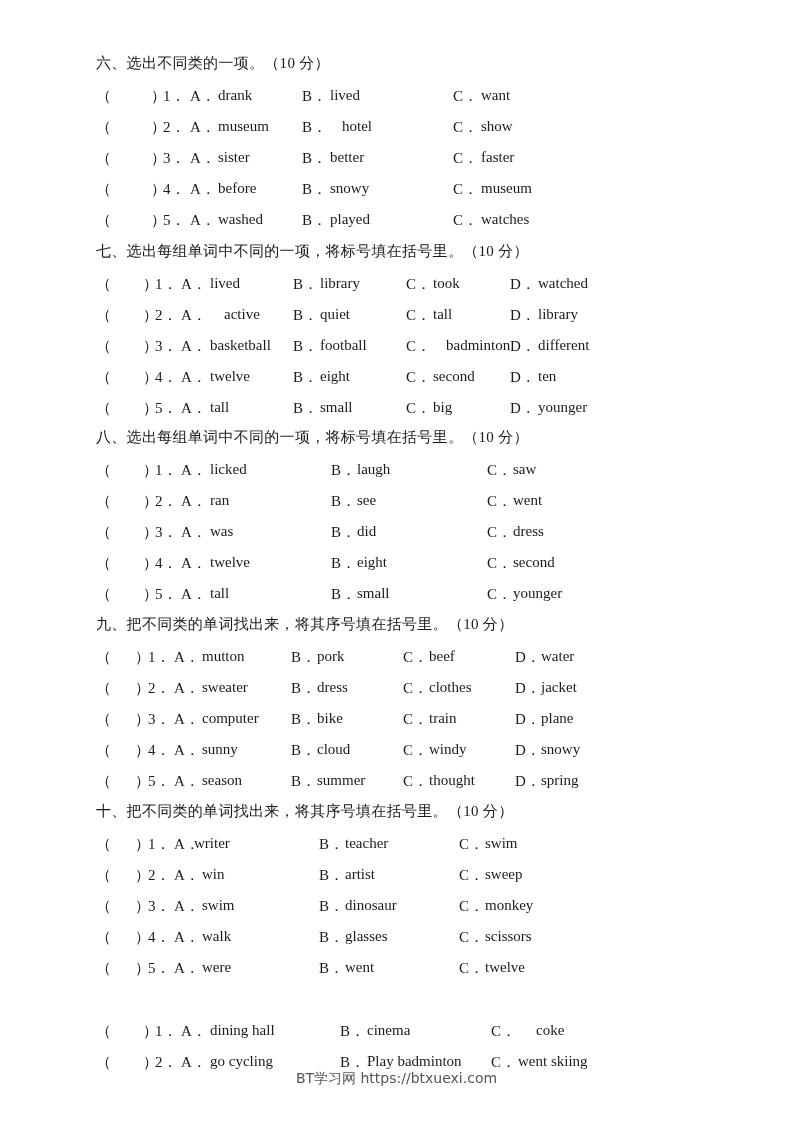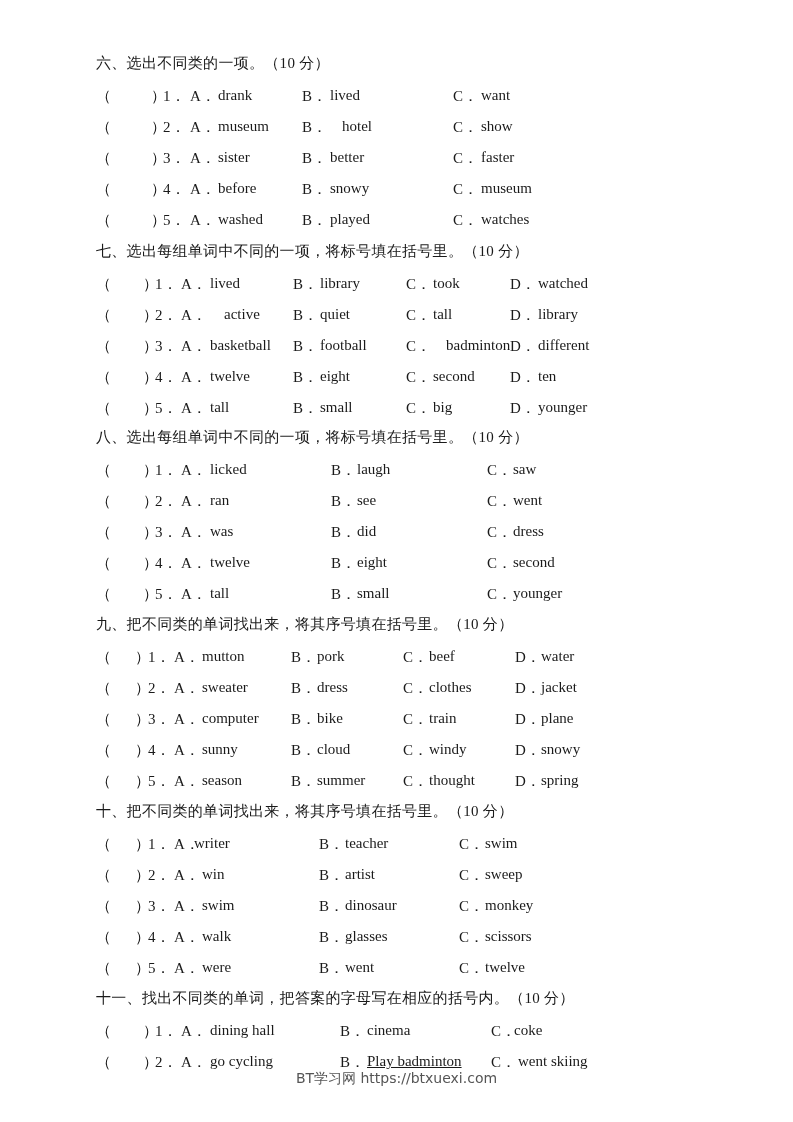--- a/index.html
+++ b/index.html
@@ -344,39 +344,38 @@
       <span class="cell" style="left: 112px; width: 21px; height: 18px;"></span>
       <span class="cell" style="left: 135px;">）</span>
       <span class="cell" style="left: 148px;">5．</span>
       <span class="cell" style="left: 174px;">A．</span>
       <span class="cell" style="left: 202px;">were</span>
       <span class="cell" style="left: 319px;">B．</span>
       <span class="cell" style="left: 345px;">went</span>
       <span class="cell" style="left: 459px;">C．</span>
       <span class="cell" style="left: 485px;">twelve</span>
     </div>
-    <div class="section-title" style="top: 989px;">十一、找出不同类的单词，把答案的字母写在相应的括号内。（10 分）</div>
     <div class="row" style="top: 1022px;">
       <span class="cell" style="left: 96px;">（</span>
       <span class="cell" style="left: 112px; width: 29px; height: 18px;"></span>
       <span class="cell" style="left: 143px;">）</span>
       <span class="cell" style="left: 155px;">1．</span>
       <span class="cell" style="left: 181px;">A．</span>
       <span class="cell" style="left: 210px;">dining hall</span>
       <span class="cell" style="left: 340px;">B．</span>
       <span class="cell" style="left: 367px;">cinema</span>
       <span class="cell" style="left: 491px;">C．</span>
-      <span class="cell" style="left: 514px; text-align: right;">coke</span>
+      <span class="cell" style="left: 536px; text-align: right;">coke</span>
     </div>
     <div class="row" style="top: 1053.1px;">
       <span class="cell" style="left: 96px;">（</span>
       <span class="cell" style="left: 112px; width: 29px; height: 18px;"></span>
       <span class="cell" style="left: 143px;">）</span>
       <span class="cell" style="left: 155px;">2．</span>
       <span class="cell" style="left: 181px;">A．</span>
       <span class="cell" style="left: 210px;">go cycling</span>
       <span class="cell" style="left: 340px;">B．</span>
-      <span class="cell" style="left: 367px; text-decoration: underline;">Play badminton</span>
+      <span class="cell" style="left: 367px;">Play badminton</span>
       <span class="cell" style="left: 491px;">C．</span>
       <span class="cell" style="left: 518px;">went skiing</span>
     </div>
   </div>
 <div class="footer">BT学习网 https://btxuexi.com</div>
 
 </body></html>

